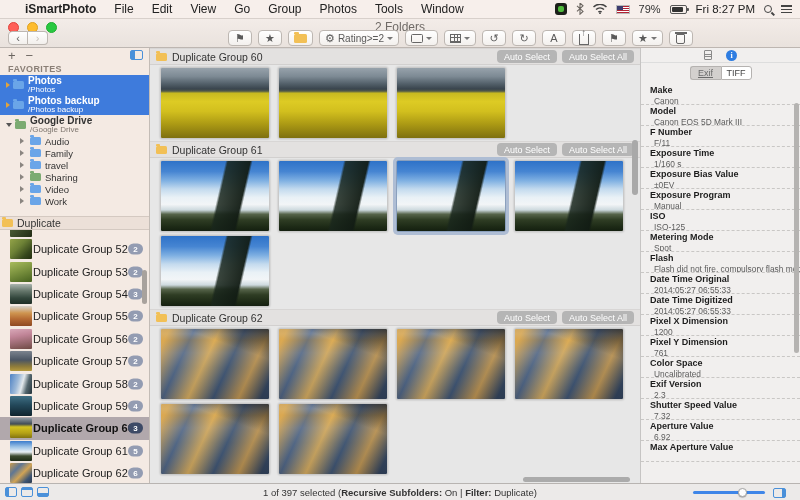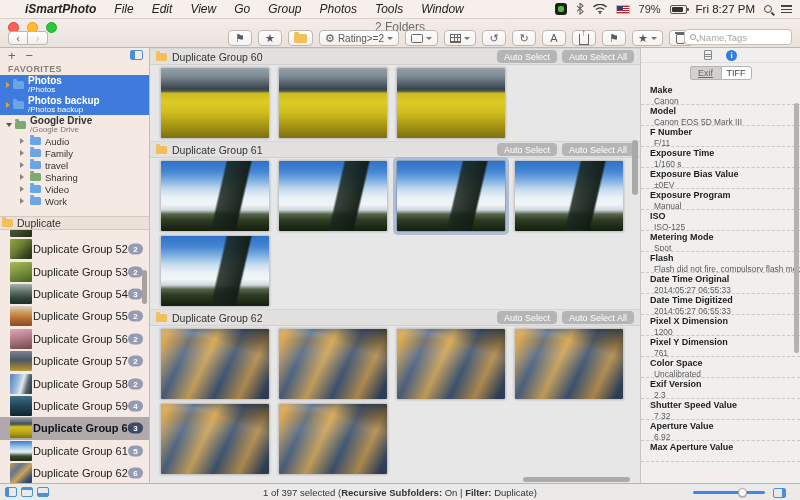--- a/index.html
+++ b/index.html
@@ -1,21 +1,21 @@
 <!DOCTYPE html>
 <html><head>
 <meta charset="utf-8">
 <style>
   * { margin:0; padding:0; box-sizing:border-box; }
   html,body { width:800px; height:500px; overflow:hidden; font-family:"Liberation Sans", sans-serif; background:#e8e8e8; }
 
   
   #menubar { position:absolute; left:0; top:0; width:800px; height:19px; background:#f7efeb; border-bottom:1px solid #d8d0cb; display:flex; align-items:center; padding:0 8px; font-size:12px; color:#222; z-index:50;}
   #menus { display:flex; align-items:center; gap:0; }
-  .menu-item { padding:0 9px; cursor:default;font-style:italic; }
+  .menu-item { padding:0 9px; cursor:default; }
   .menu-item.app { font-weight:bold; }
   #apple-logo { font-size:12px; padding:0 6px 0 2px; }
   #menu-status { margin-left:auto; display:flex; align-items:center; gap:9px; }
   .mb-icon { display:inline-flex; align-items:center; }
   #app-status-icon { width:12px; height:12px; border-radius:3px; background:#1c1f1a; position:relative; }
   #app-status-icon::after { content:""; position:absolute; left:3px; top:3px; width:6px; height:6px; border-radius:2px; background:#4fba3c; }
   #flag-us { width:14px; height:9px; background:repeating-linear-gradient(180deg,#b22234 0 1px,#fff 1px 2px); position:relative; border:0.5px solid #bbb;}
   #flag-us::after{ content:""; position:absolute; left:0; top:0; width:6px; height:4px; background:#3c3b6e; }
   #battery-pct { font-size:11px; color:#333; }
   #battery-icon { width:17px; height:9px; border:1px solid #555; border-radius:2px; position:relative; }
@@ -234,24 +234,20 @@
         <span class="glyph">⚑</span>
       </span>
     <span class="tbtn">
         <span class="glyph">★</span>
         <span class="caret"></span>
       </span>
     <span class="tbtn">
         <span class="trash-icon"></span>
       </span>
   </div>
-  <div id="search-field">
-    <span class="mag-icon"></span>
-    <input type="text" placeholder="Name,Tags" style="">
-  </div>
 </div>
 
 <div id="sidebar">
   <div id="sb-controls">
     <span id="sb-add">+</span>
     <span id="sb-remove">−</span>
     <span id="columns-icon"></span>
   </div>
   <div id="favorites-header">FAVORITES</div>
   <div id="fav-list">

